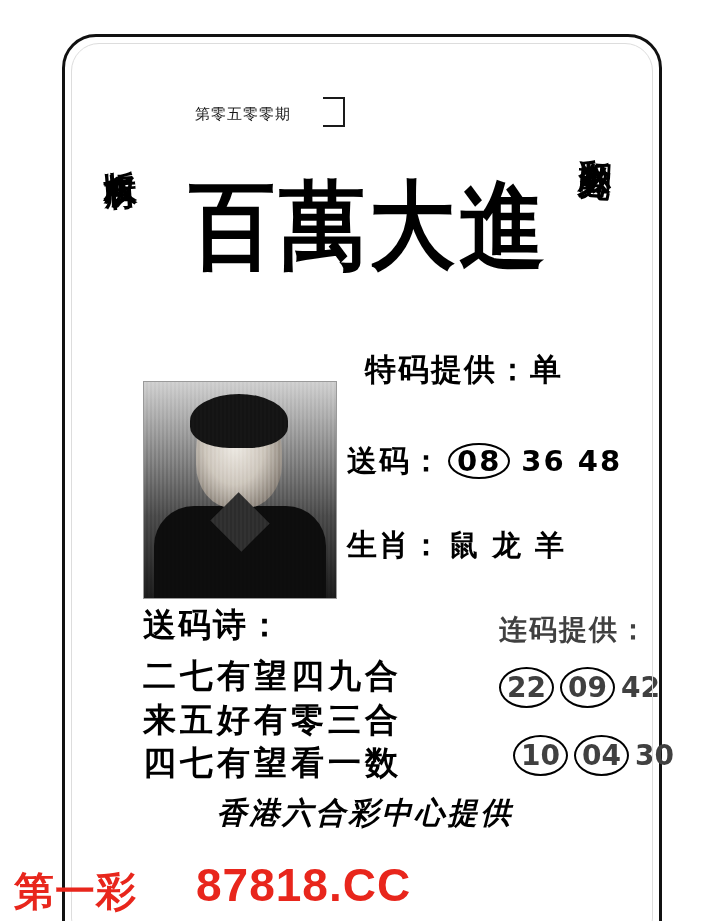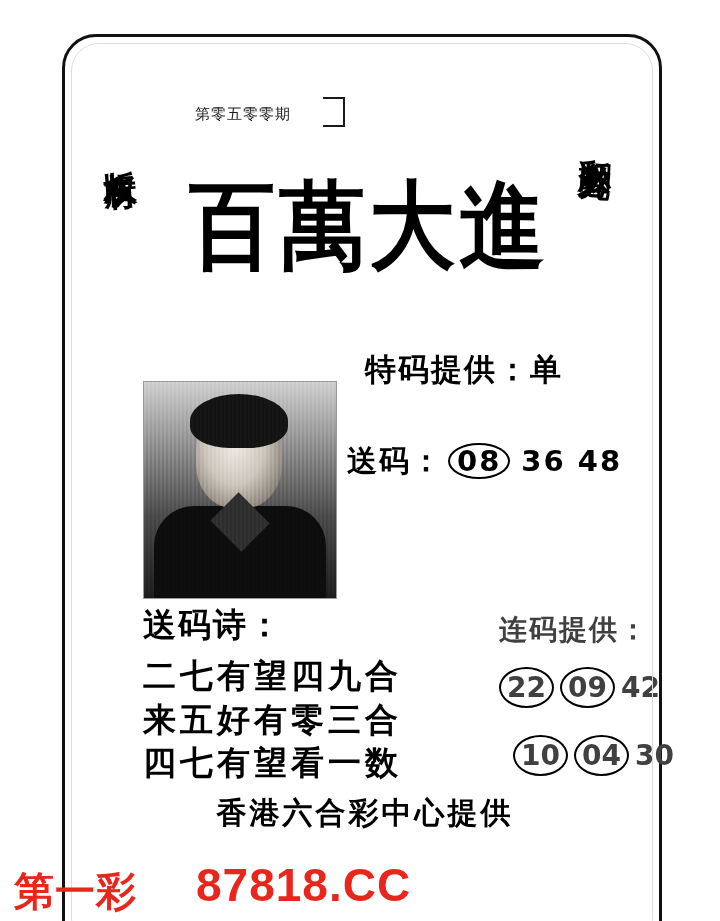--- a/index.html
+++ b/index.html
@@ -231,20 +231,21 @@
   #poster-footer {
     position: absolute;
     left: 0;
     top: 756px;
     width: 600px;
     text-align: center;
     font-size: 30px;
     font-weight: bold;
     letter-spacing: 3px;
     color: #000;
+    font-style: italic;
   }
 
   
   #banner {
     position: absolute;
     left: 0;
     top: 856px;
     width: 720px;
     height: 65px;
     padding-left: 18px;
@@ -291,20 +292,23 @@
   </div>
 
   <div class="info-line" id="special-line">
     <span>特码提供：</span><span>单</span>
   </div>
 
   <div class="info-line" id="send-line">
     <span>送码：</span><span class="num-circle">08</span><span class="num-plain">36</span><span class="num-plain">48</span>
   </div>
 
+  <div class="info-line" id="zodiac-line">
+    <span>生肖：</span><span class="num-plain">鼠</span><span class="num-plain">龙</span><span class="num-plain">羊</span>
+  </div>
 
   <div id="poem">
     <div id="poem-title">送码诗：</div>
     <div class="poem-line">二七有望四九合</div>
     <div class="poem-line">来五好有零三合</div>
     <div class="poem-line">四七有望看一数</div>
   </div>
 
   <div id="lianma">
     <div id="lianma-title">连码提供：</div>

